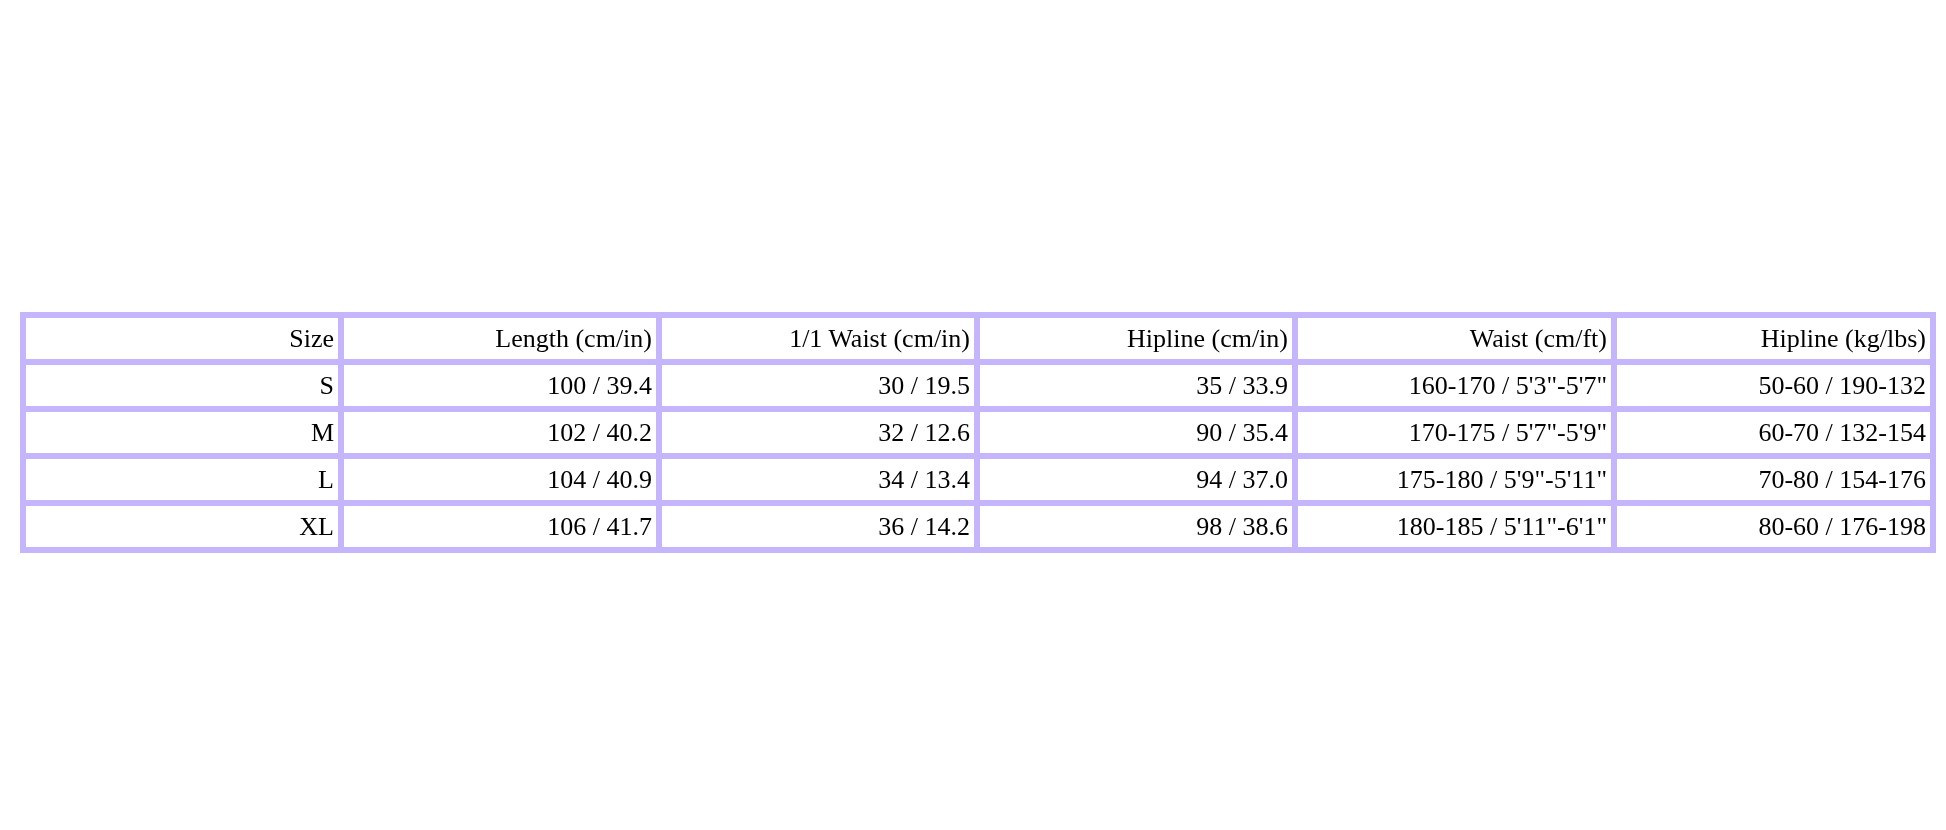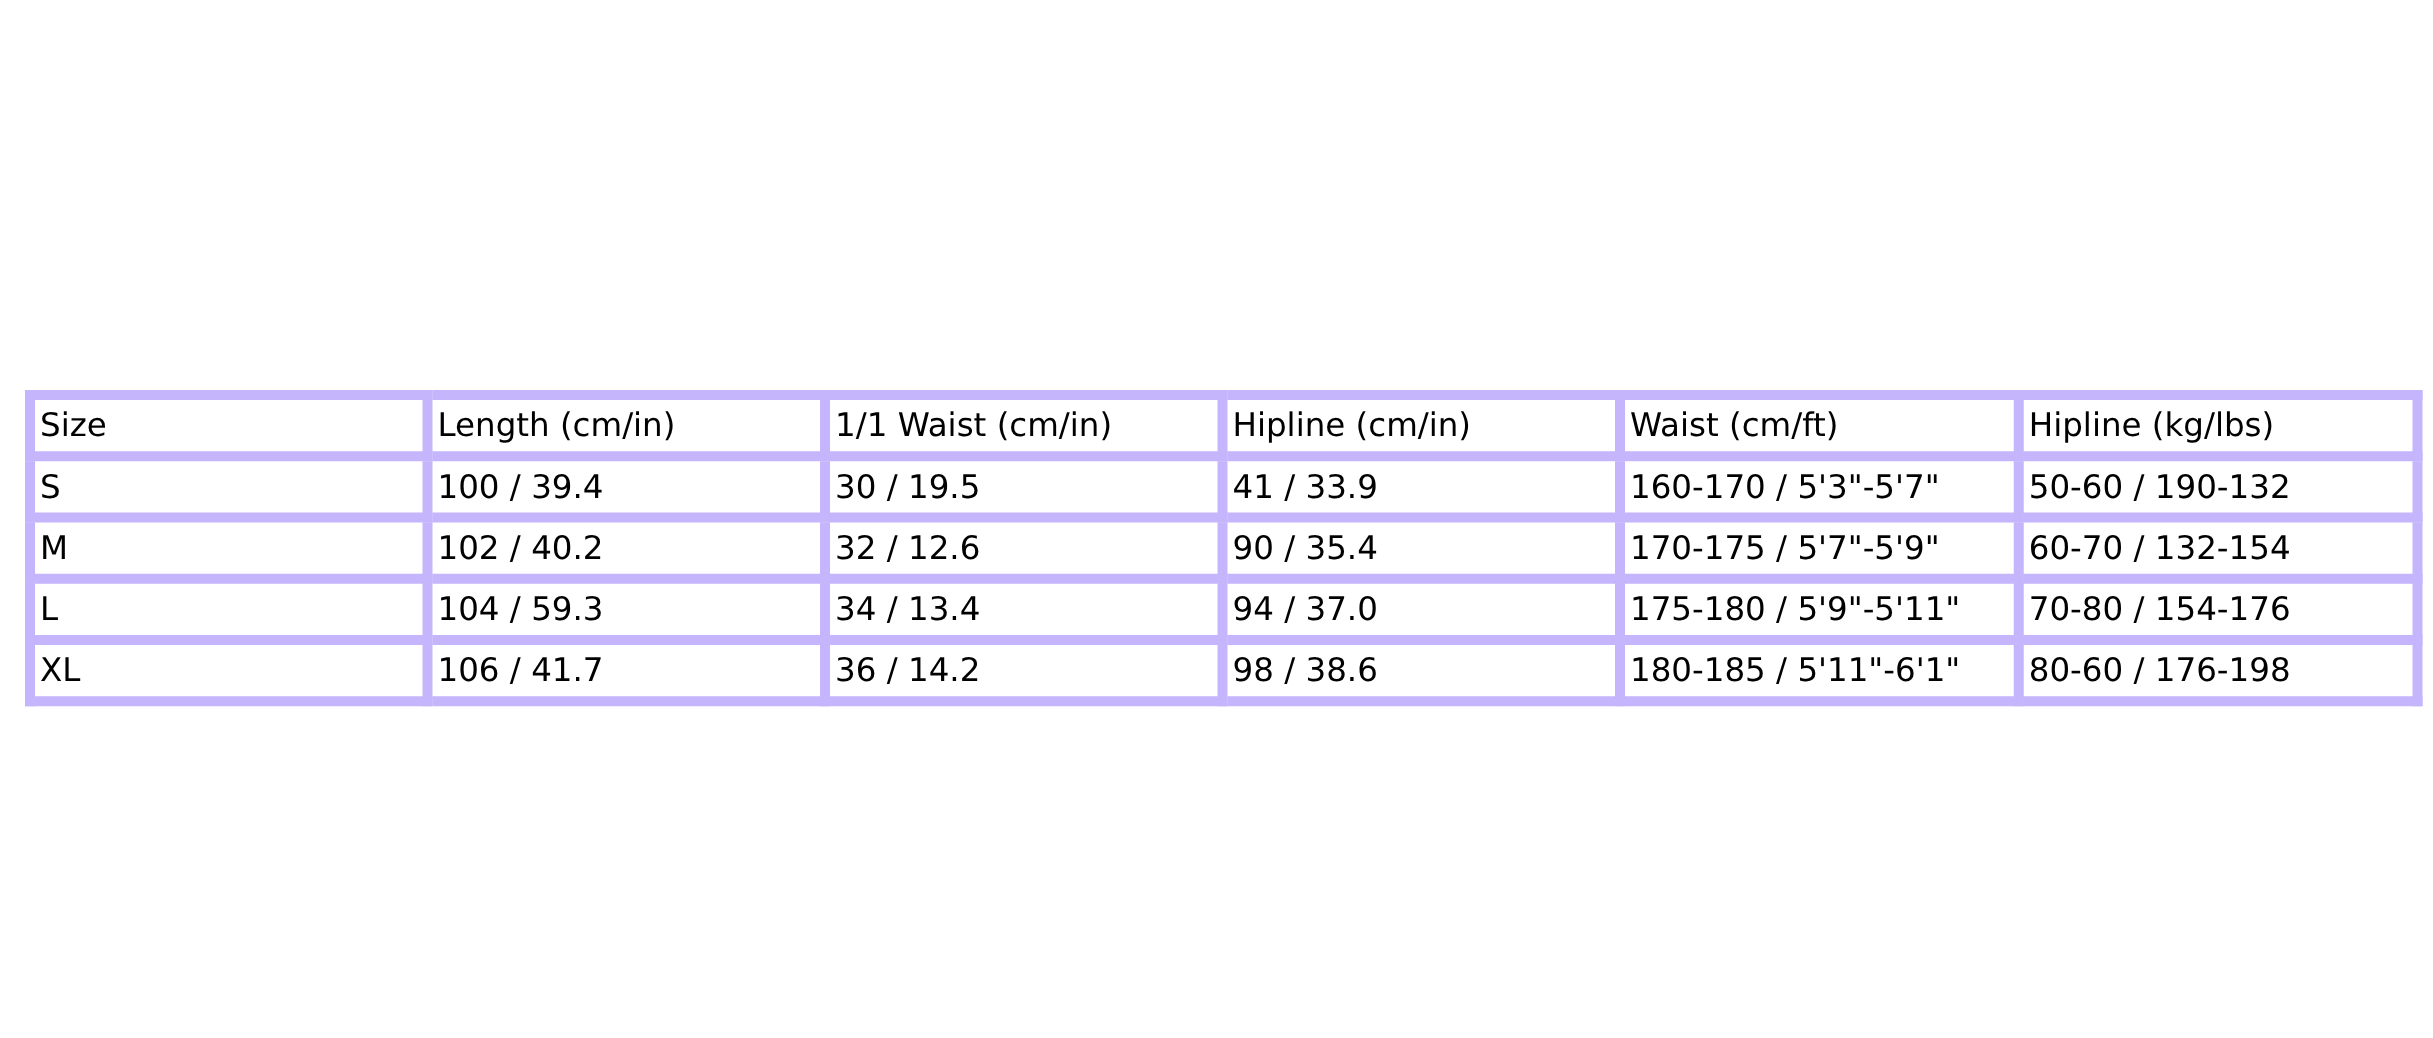--- a/index.html
+++ b/index.html
@@ -21,29 +21,30 @@
     top: 312px;
     width: 1910px;
   }
   table.size-chart {
     border-collapse: collapse;
     table-layout: fixed;
     width: 1910px;
     border: 3px solid #000000;
   }
   table.size-chart td {
-    border: 8px solid #c4b5fd;
-    text-align: left;
+    border: 6px solid #c4b5fd;
+    text-align: right;
     vertical-align: middle;
     font-size: 26px;
     line-height: 1.0;
     height: 41px;
     padding: 0 4px;
     white-space: nowrap;
     color: #000000;
+    font-family: Liberation Serif, serif;
   }
   table.size-chart tr.header-row td {
     font-size: 26px;
   }
   
   col.c0 { width: 318px; }
   col.c1 { width: 318px; }
   col.c2 { width: 318px; }
   col.c3 { width: 318px; }
   col.c4 { width: 319px; }
@@ -68,35 +69,35 @@
         <td>Length (cm/in)</td>
         <td>1/1 Waist (cm/in)</td>
         <td>Hipline (cm/in)</td>
         <td>Waist (cm/ft)</td>
         <td>Hipline (kg/lbs)</td>
       </tr>
       <tr>
         <td>S</td>
         <td>100 / 39.4</td>
         <td>30 / 19.5</td>
-        <td>41 / 33.9</td>
+        <td>35 / 33.9</td>
         <td>160-170 / 5'3"-5'7"</td>
         <td>50-60 / 190-132</td>
       </tr>
       <tr>
         <td>M</td>
         <td>102 / 40.2</td>
         <td>32 / 12.6</td>
         <td>90 / 35.4</td>
         <td>170-175 / 5'7"-5'9"</td>
         <td>60-70 / 132-154</td>
       </tr>
       <tr>
         <td>L</td>
-        <td>104 / 59.3</td>
+        <td>104 / 40.9</td>
         <td>34 / 13.4</td>
         <td>94 / 37.0</td>
         <td>175-180 / 5'9"-5'11"</td>
         <td>70-80 / 154-176</td>
       </tr>
       <tr>
         <td>XL</td>
         <td>106 / 41.7</td>
         <td>36 / 14.2</td>
         <td>98 / 38.6</td>

